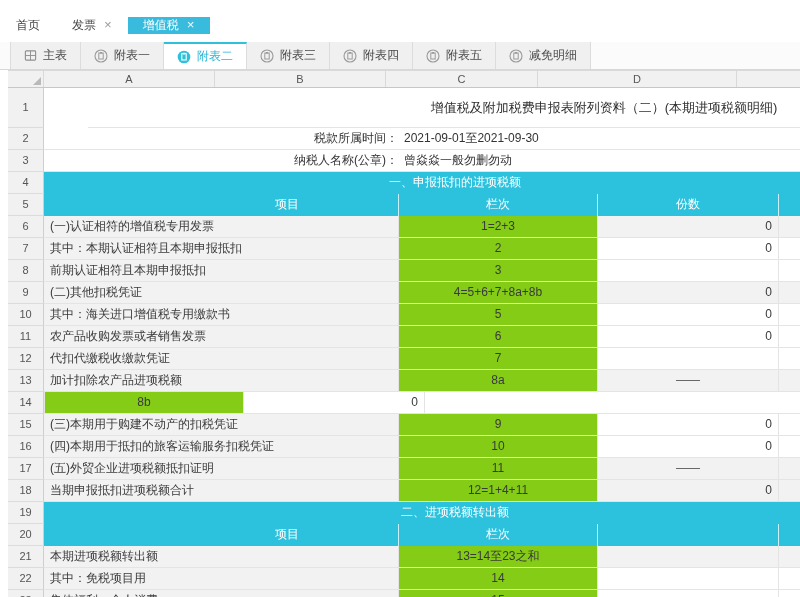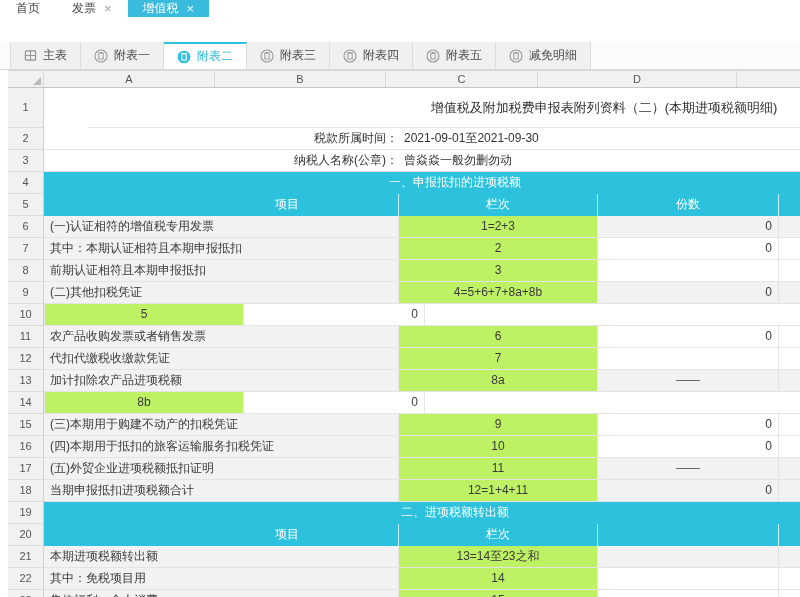--- a/index.html
+++ b/index.html
@@ -1,21 +1,21 @@
 <!DOCTYPE html>
 <html><head>
 <meta charset="utf-8">
 <style>
   * { box-sizing: border-box; margin: 0; padding: 0; }
   html,body { width:800px; height:597px; overflow:hidden; background:#fff;
     font-family:"Liberation Sans","DejaVu Sans",sans-serif; font-size:12px; color:#3a3a3a; }
   .app { position:relative; width:800px; height:597px; background:#fff; }
 
   
-  .topbar { height:34px; display:flex; align-items:flex-start; background:#fff; }
+  .topbar { height:34px; display:flex; align-items:flex-end; background:#fff;font-family:Liberation Mono, monospace; }
   .wtab { display:flex; align-items:center; padding:0 16px; cursor:pointer; color:#444; }
   .wtab .x { margin-left:8px; color:#9b9b9b; font-size:13px; }
   .wtab.active { background:#38bbdc; color:#fff; padding:0 15px; }
   .wtab.active .x { color:#eafcff; }
   .gapbar { height:8px; background:#fff; }
 
   
   .sheetbar { height:28px; background:#fbfbfb; display:flex; align-items:stretch; padding-left:10px; border-bottom:1px solid #d8d8d8; }
   .stab { display:flex; align-items:center; gap:6px; padding:0 13px; background:#f0f0f0;
           border-right:1px solid #dcdcdc; color:#4a4a4a; cursor:pointer;justify-content:space-between; }
@@ -45,21 +45,21 @@
 
   .band { flex:1; background:#2cc1dd; color:#fff; text-align:center; padding-left:66px; border-bottom:none; }
 
   .hd { background:#2cc1dd; color:#fff; border-bottom:none; }
   .hd-item { width:354px; text-align:center; padding-left:132px; }
   .hd-col  { width:199px; text-align:center; border-left:1px solid rgba(255,255,255,.75); }
   .hd-val  { width:181px; text-align:center; border-left:1px solid rgba(255,255,255,.75); }
   .hd-sl   { flex:1; border-left:1px solid rgba(255,255,255,.75); }
 
   .c-item { width:354px; background:#f2f2f2; padding-left:6px; overflow:hidden; white-space:nowrap; }
-  .c-col  { width:199px; background:#bef264; text-align:center; border-left:1px solid #e4e4e4; }
+  .c-col  { width:199px; background:#84cc16; text-align:center; border-left:1px solid #e4e4e4; }
   .c-val  { width:181px; text-align:right; padding-right:6px; border-left:1px solid #e4e4e4; }
   .c-sl   { flex:1; border-left:1px solid #e4e4e4; }
   .ro { background:#f2f2f2; }
   .ed { background:#fff; }
   .dash { background:#f2f2f2; text-align:center; padding-right:0; color:#555; }
 </style>
 </head>
 <body>
 
 <div class="app">
@@ -214,20 +214,21 @@
     </div>
   <div class="gr">
       <div class="rn">9</div>
       <div class="cell c-item">(二)其他扣税凭证</div>
       <div class="cell c-col">4=5+6+7+8a+8b</div>
       <div class="cell c-val ro">0</div>
       <div class="cell c-sl ro"></div>
     </div>
   <div class="gr">
       <div class="rn">10</div>
+      <div class="cell c-item">其中：海关进口增值税专用缴款书</div>
       <div class="cell c-col">5</div>
       <div class="cell c-val ed">0</div>
       <div class="cell c-sl ed"></div>
     </div>
   <div class="gr">
       <div class="rn">11</div>
       <div class="cell c-item">农产品收购发票或者销售发票</div>
       <div class="cell c-col">6</div>
       <div class="cell c-val ed">0</div>
       <div class="cell c-sl ed"></div>

